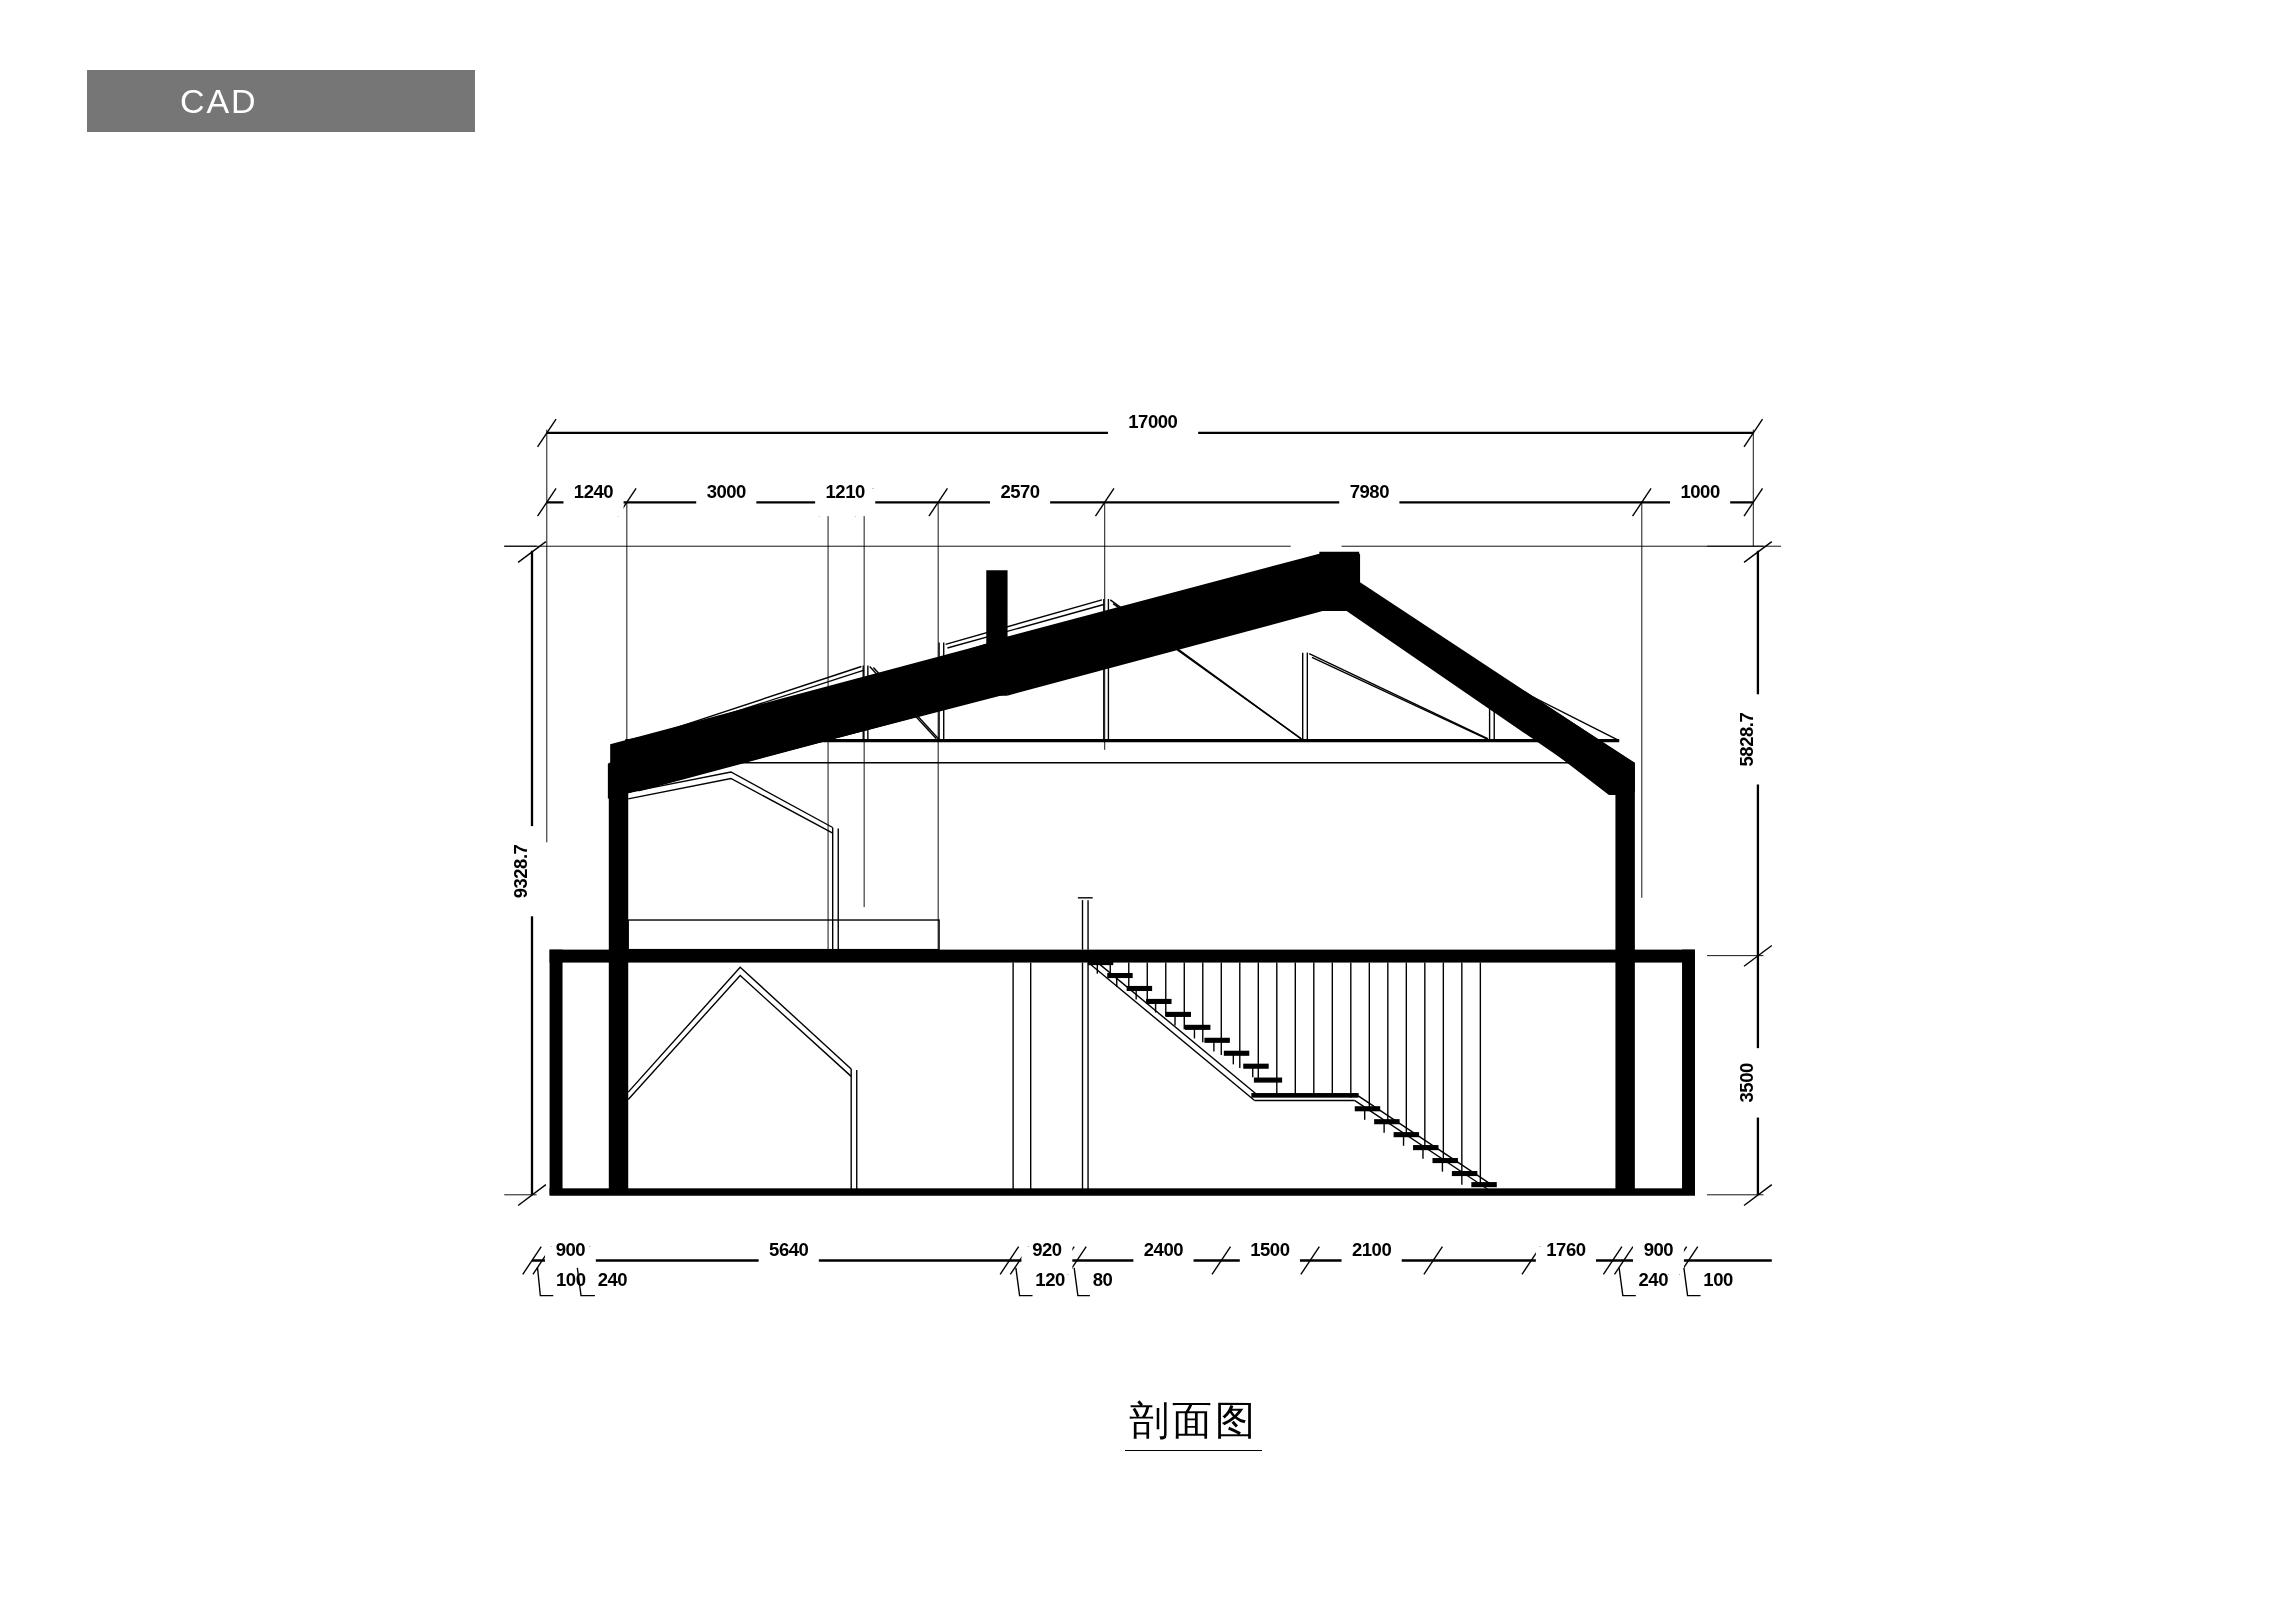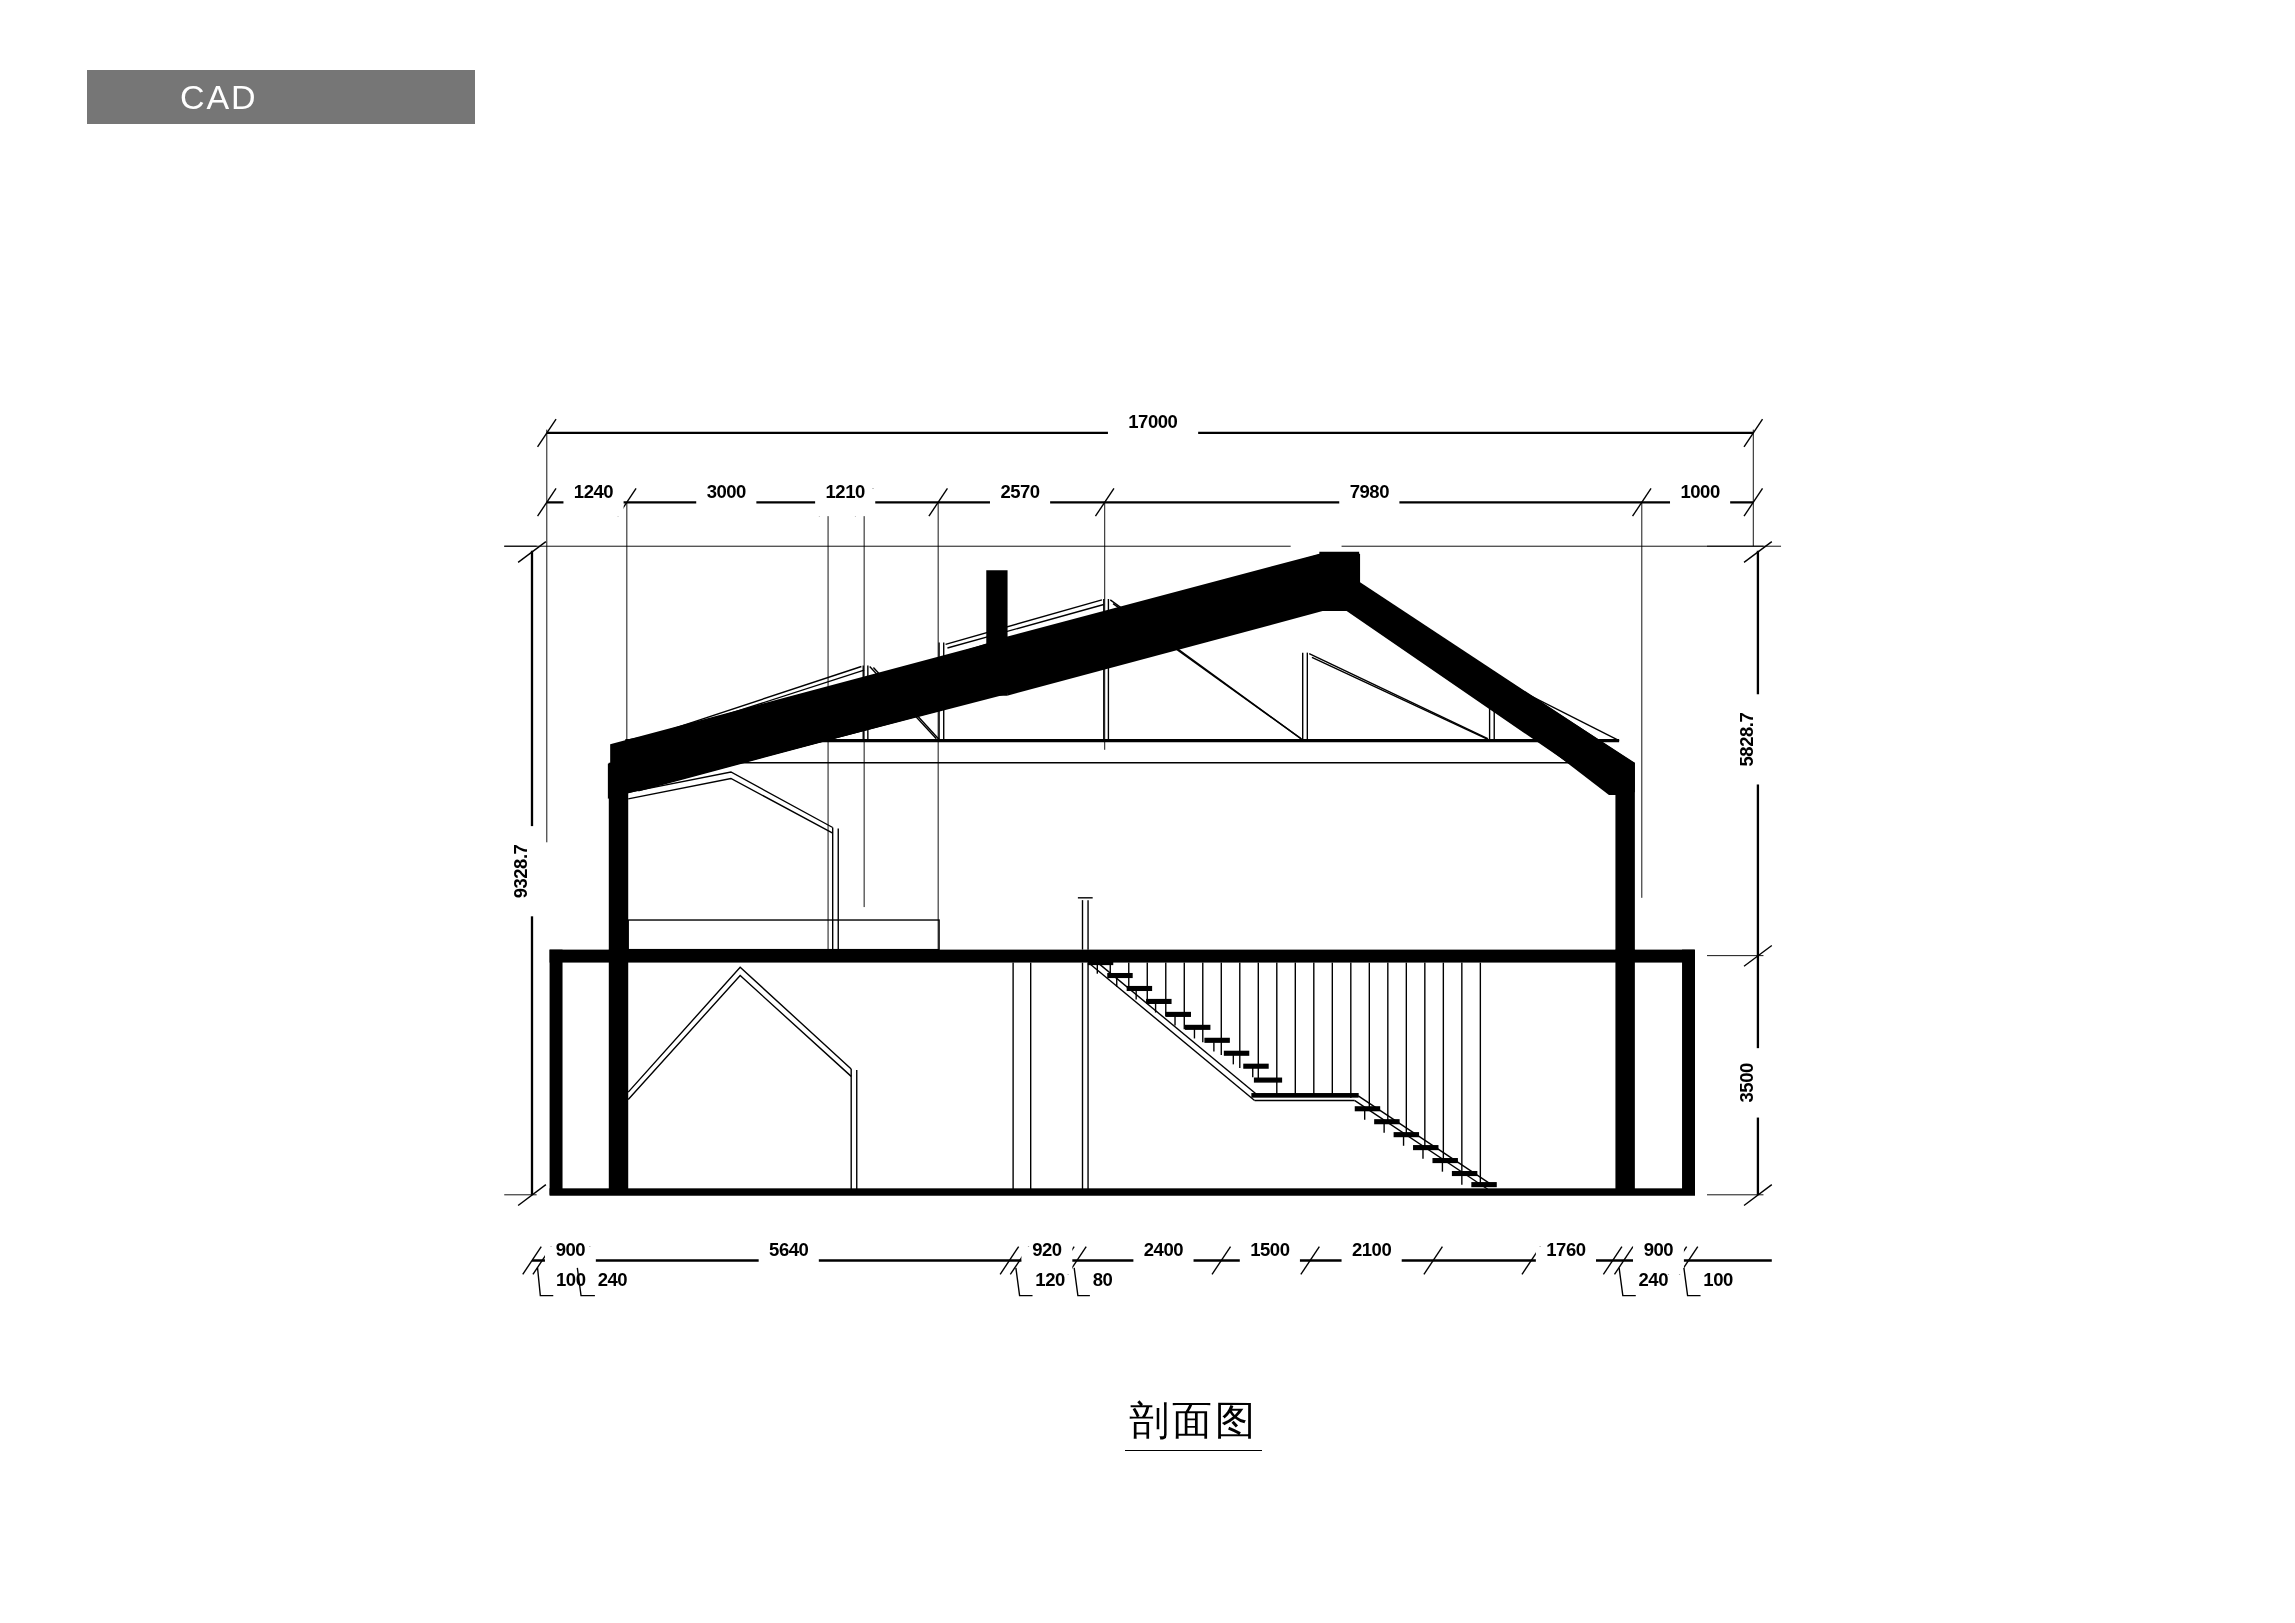--- a/index.html
+++ b/index.html
@@ -8,21 +8,21 @@
     font-family:"Liberation Sans", sans-serif;
     overflow:hidden;
     position:relative;
   }
   #sheet{position:absolute;left:0;top:0;width:2295px;height:1624px;background:#fff;}
 
   
   .banner{
     position:absolute;
     left:87px;top:70px;
-    width:388px;height:54px;
+    width:388px;height:62px;
     background:#767676;
     display:flex;align-items:center;
   }
   .banner-label{
     color:#ffffff;
     font-size:34px;
     letter-spacing:1.9px;
     font-weight:300;
     margin-left:93px;
     font-family:"Liberation Sans", sans-serif;

